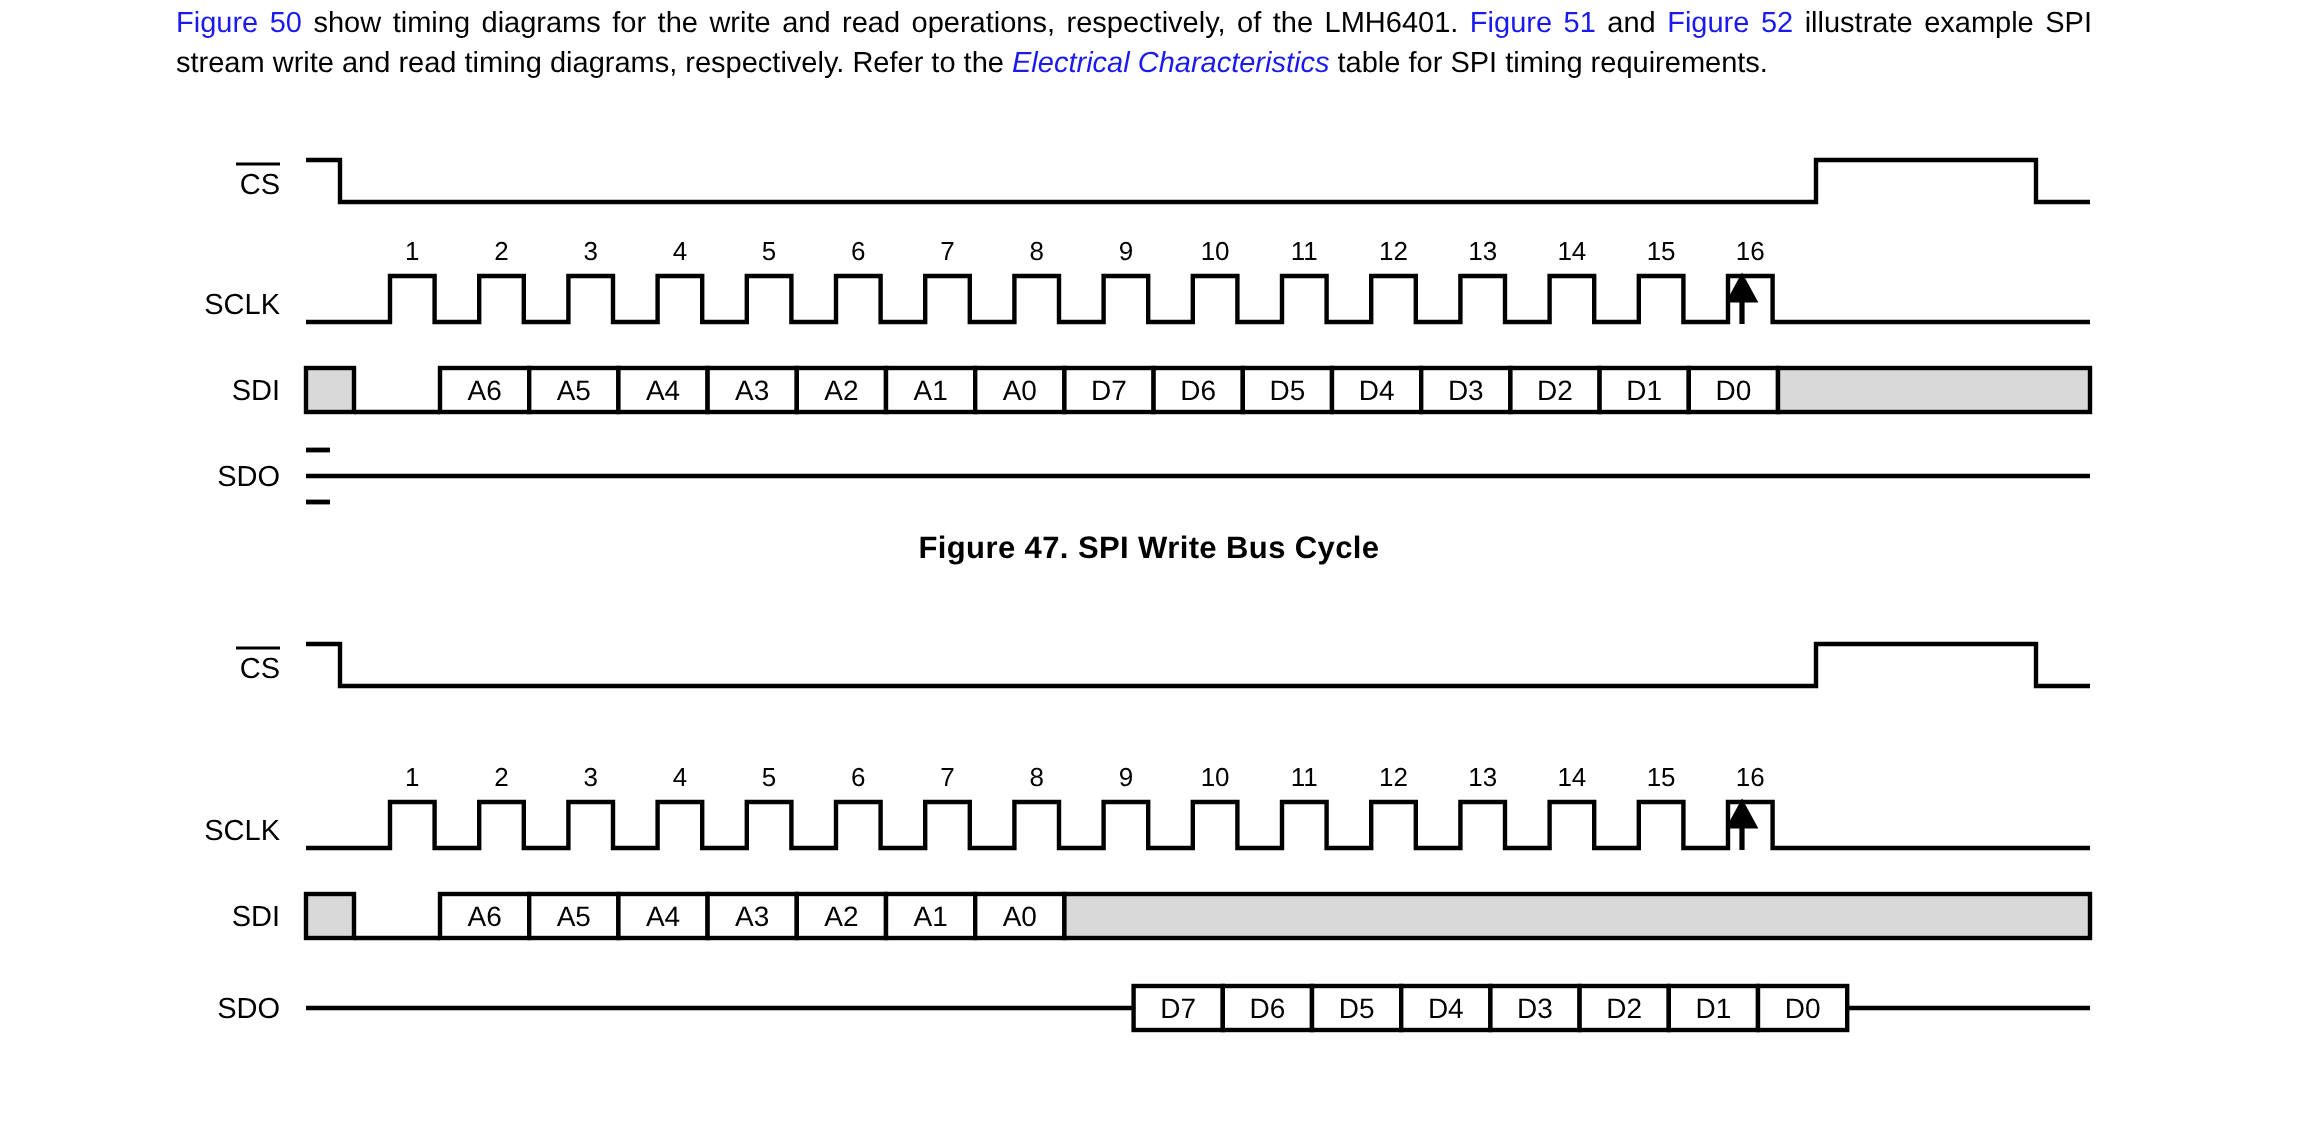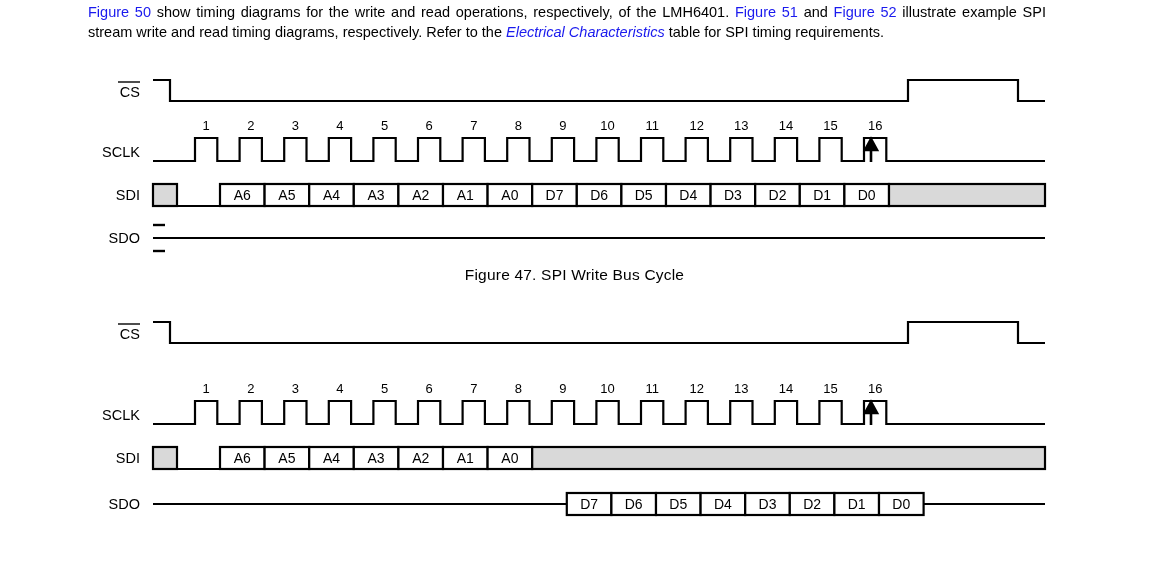--- a/index.html
+++ b/index.html
@@ -17,21 +17,21 @@
     color:#000;
   }
   .lnk{color:#1a1aee;}
   .lnk-i{color:#1a1aee;font-style:italic;}
 
   
   .figure{position:absolute;left:0;width:1149px;}
   .fig-svg{display:block;}
   .caption{
     width:1149px;text-align:center;
-    font-size:15.5px;font-weight:normal;letter-spacing:.2px;
+    font-size:15.5px;font-weight:bold;letter-spacing:.2px;
   }
   svg text{font-family:"Liberation Sans", sans-serif;}
   .sig-label{font-size:14.5px;}
   .clk-num{font-size:13px;}
   .cell-txt{font-size:14px;}
 </style>
 </head>
 <body>
 
 <div class="page">

